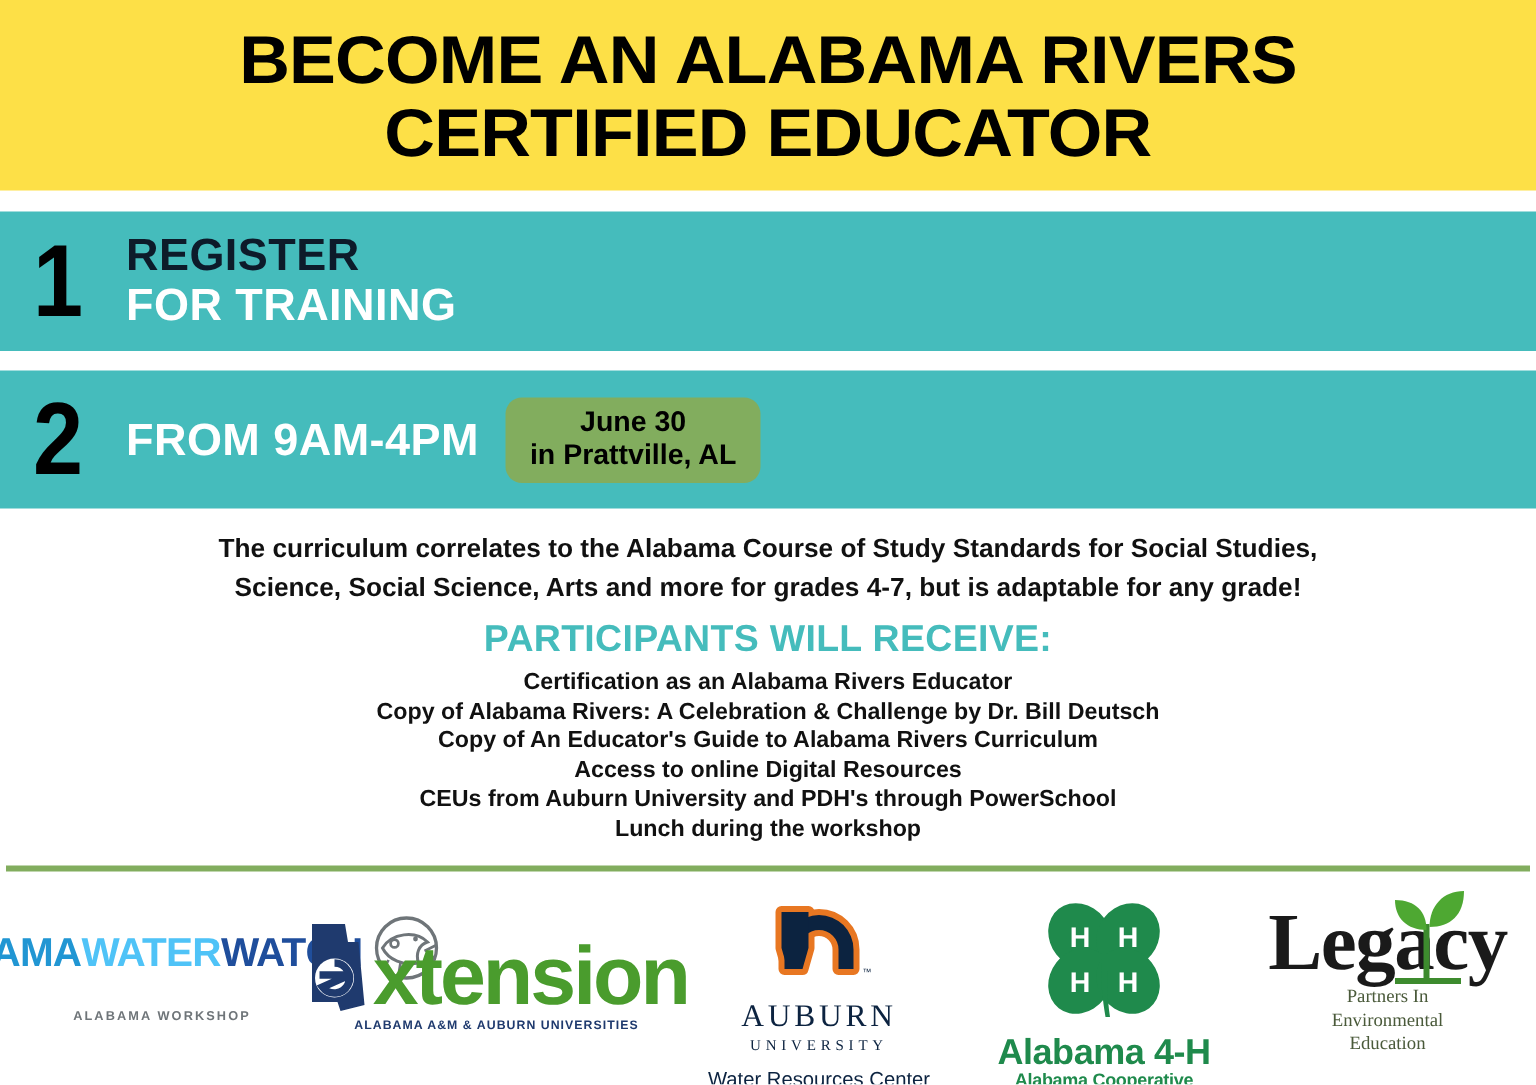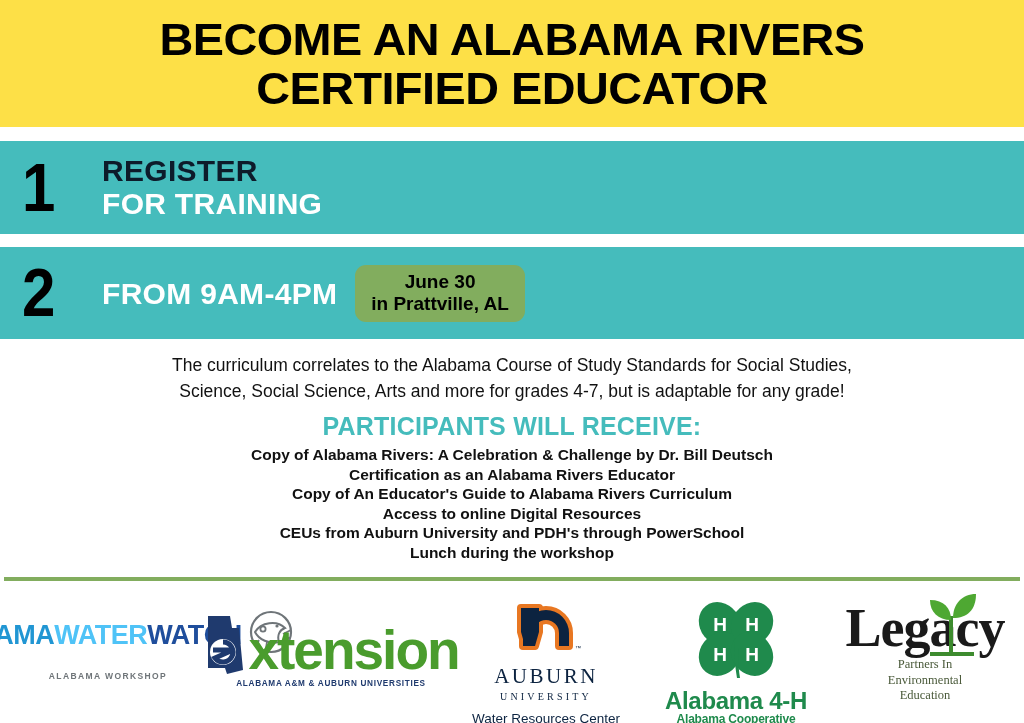--- a/index.html
+++ b/index.html
@@ -65,21 +65,21 @@
     width: 60px;
     margin-left: 22px;
     text-align: left;
     transform: scaleY(1.14);
     flex: none;
   }
   .step-text {
     display: flex;
     flex-direction: column;
     justify-content: center;
-    margin-left: 20px;
+    margin-left: 2px;
   }
   .step-title {
     font-family: "Liberation Sans", sans-serif;
     font-weight: bold;
     font-size: 30px;
     line-height: 32px;
     letter-spacing: 0.3px;
     color: #0d1b2a;
     white-space: nowrap;
   }
@@ -116,21 +116,21 @@
   .intro {
     position: absolute;
     left: 0;
     top: 352px;
     width: 1024px;
     text-align: center;
   }
   .intro p {
     margin: 0;
     font-family: "Liberation Sans", sans-serif;
-    font-weight: normal;
+    font-weight: bold;
     font-size: 17.5px;
     line-height: 26px;
     color: #111111;
   }
 
   .receive-head {
     position: absolute;
     left: 0;
     top: 412px;
     width: 1024px;
@@ -327,22 +327,22 @@
   </div>
 
   <div class="intro">
     <p>The curriculum correlates to the Alabama Course of Study Standards for Social Studies,</p>
     <p>Science, Social Science, Arts and more for grades 4-7, but is adaptable for any grade!</p>
   </div>
 
   <div class="receive-head">PARTICIPANTS WILL RECEIVE:</div>
 
   <div class="benefits">
+    <div>Certification as an Alabama Rivers Educator</div>
     <div>Copy of Alabama Rivers: A Celebration &amp; Challenge by Dr. Bill Deutsch</div>
-    <div>Certification as an Alabama Rivers Educator</div>
     <div>Copy of An Educator's Guide to Alabama Rivers Curriculum</div>
     <div>Access to online Digital Resources</div>
     <div>CEUs from Auburn University and PDH's through PowerSchool</div>
     <div>Lunch during the workshop</div>
   </div>
 
   <div class="divider"></div>
 
   <div class="logo-row">
 

